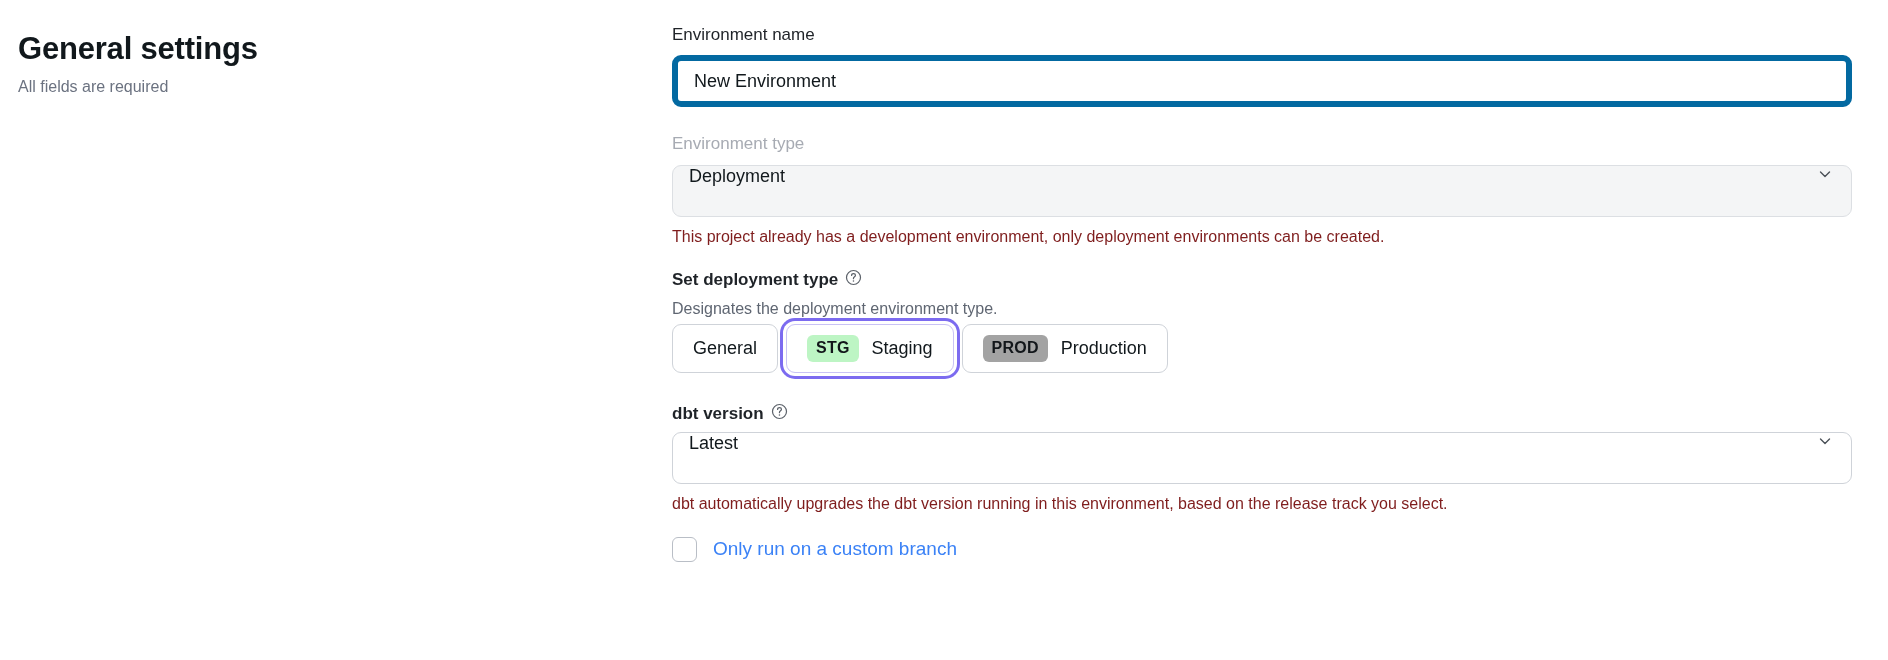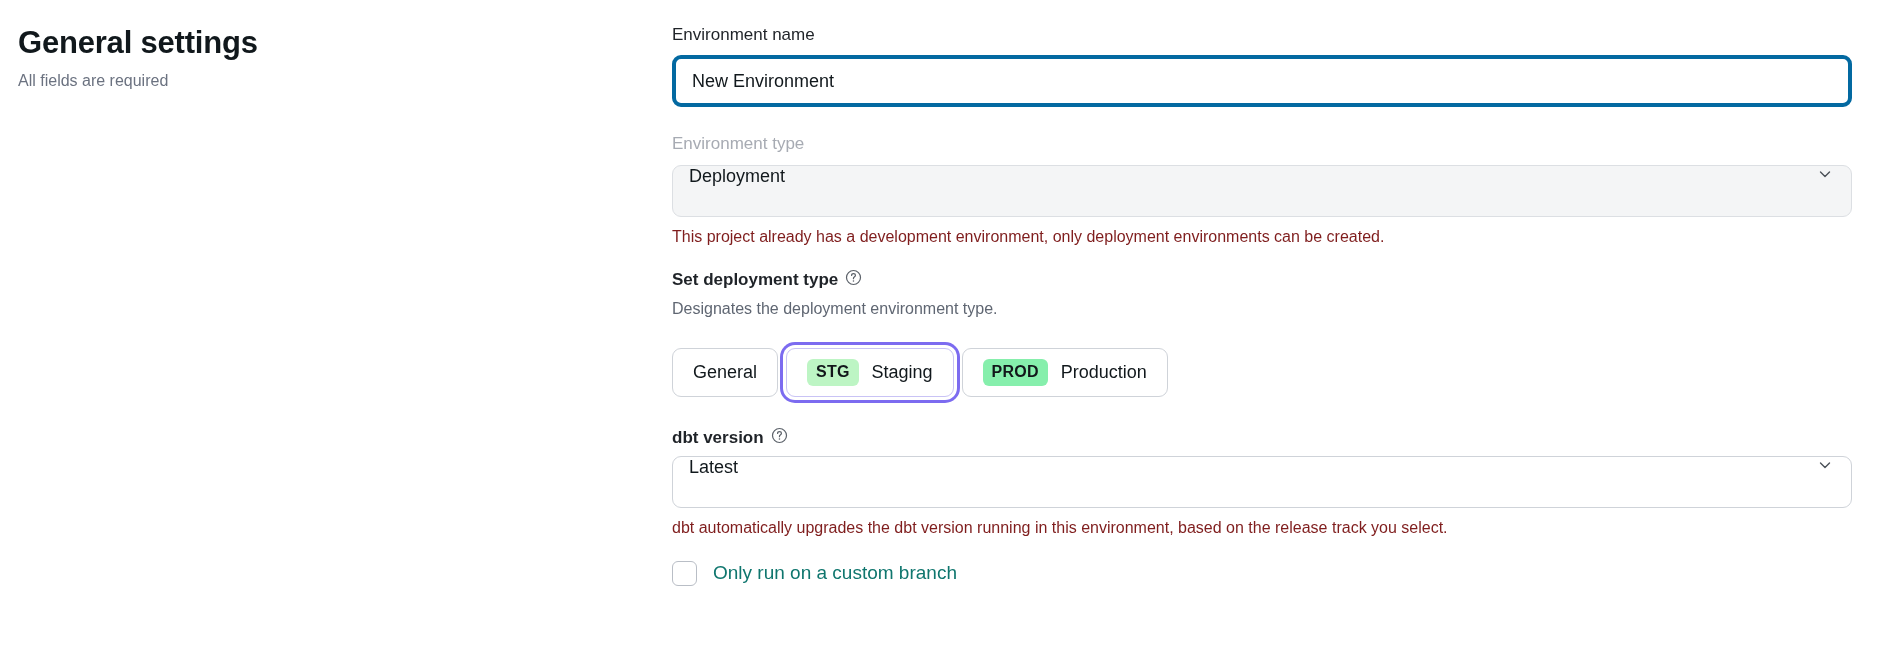--- a/index.html
+++ b/index.html
@@ -14,21 +14,21 @@
     font-family: "Liberation Sans", sans-serif;
     color: #1c1c1c;
     position: relative;
     overflow: hidden;
   }
 
   
   .left-col {
     position: absolute;
     left: 18px;
-    top: 24px;
+    top: 30px;
     width: 560px;
   }
   .page-title {
     font-size: 31px;
     font-weight: 700;
     line-height: 1.25;
     color: #11181c;
     letter-spacing: -0.2px;
     margin: 0;
   }
@@ -72,21 +72,21 @@
     width: 17px;
     height: 17px;
     flex: 0 0 17px;
     color: #5b6169;
   }
   .help-icon svg { display: block; width: 17px; height: 17px; }
 
   .text-input {
     width: 100%;
     height: 52px;
-    border: 4px solid #0369a1;
+    border: 6px solid #0369a1;
     border-radius: 9px;
     background: #ffffff;
     display: flex;
     align-items: center;
     padding: 0 16px;
     font-size: 18px;
     color: #11181c;
   }
 
   .select-box {
@@ -116,21 +116,21 @@
   .helper-text {
     font-size: 16px;
     color: #7f1d1d;
     line-height: 1.35;
     margin-top: 9px;
   }
   .desc-text {
     font-size: 16px;
     color: #5f6672;
     line-height: 1.35;
-    margin-bottom: 28px;
+    margin-bottom: 4px;
   }
 
   
   .segmented {
     display: flex;
     align-items: center;
     gap: 4px;
   }
   .segment {
     height: 49px;
@@ -153,39 +153,39 @@
   .badge {
     font-size: 16px;
     font-weight: 700;
     letter-spacing: 0.2px;
     border-radius: 6px;
     padding: 4px 9px;
     line-height: 1.15;
     color: #12161a;
   }
   .badge.stg { background: #bdf5c4; }
-  .badge.prod { background: #86efac; }
+  .badge.prod { background: #a3a3a3; }
 
   
   .checkbox-row {
     display: flex;
     align-items: center;
     gap: 16px;
   }
   .checkbox {
     width: 25px;
     height: 25px;
     flex: 0 0 25px;
     border: 1px solid #b9bec6;
     border-radius: 6px;
     background: #ffffff;
   }
   .checkbox-label {
     font-size: 19px;
-    color: #0f766e;
+    color: #3b82f6;
     line-height: 1.2;
   }
 
   .block { margin-bottom: 0; }
   .spacer-22 { height: 22px; }
   .spacer-26 { height: 26px; }
   .spacer-30 { height: 30px; }
 </style>
 </head>
 <body>

